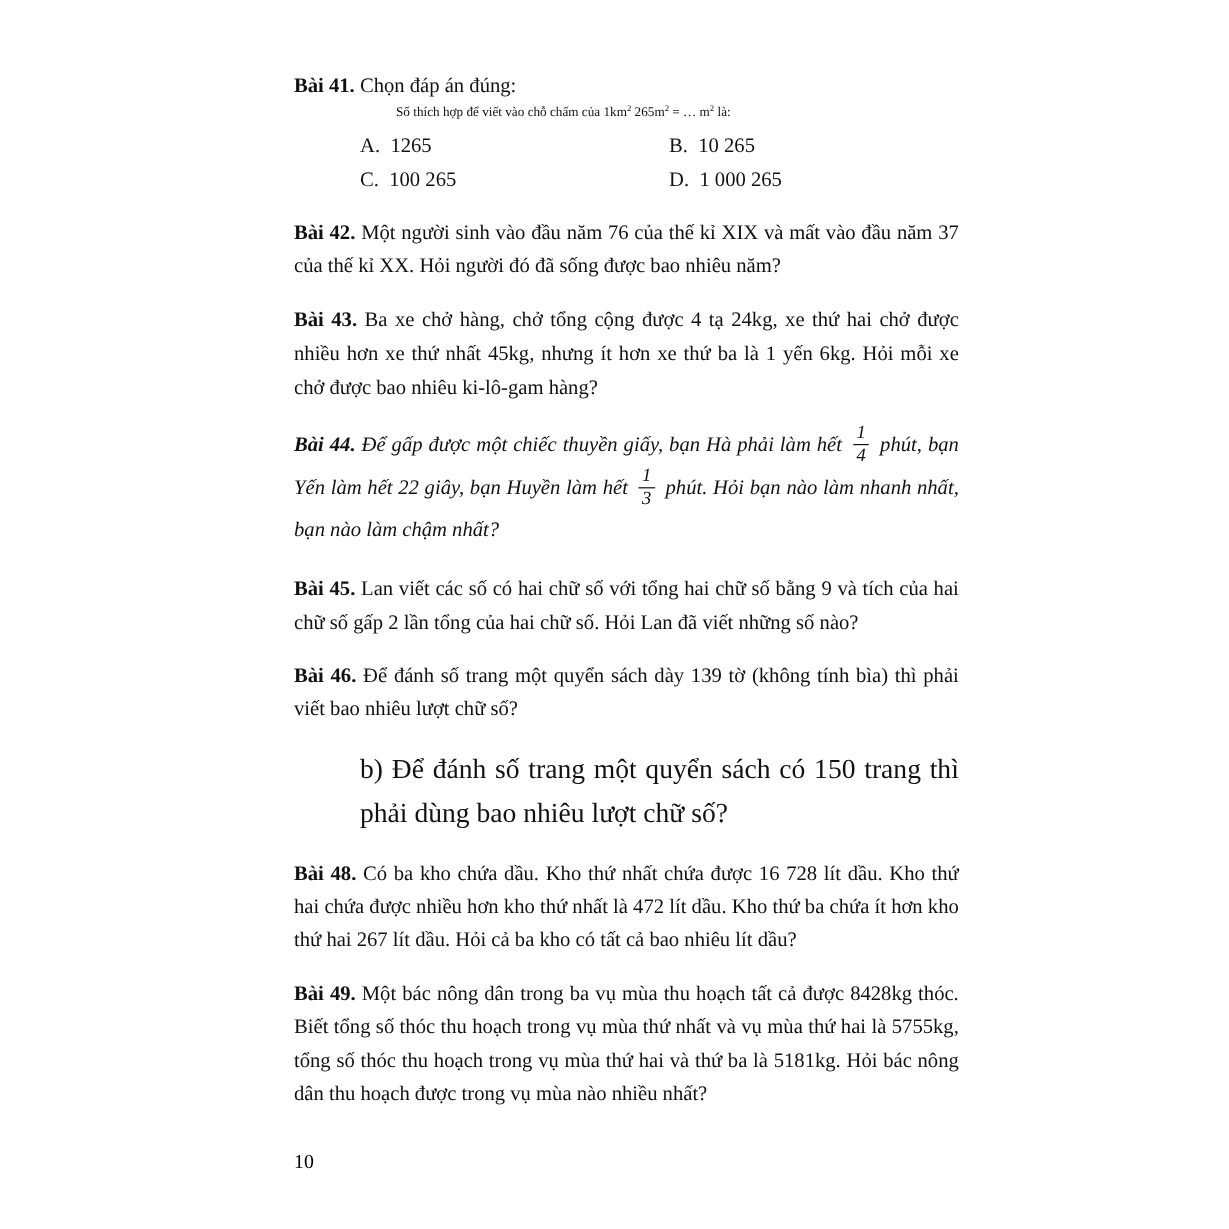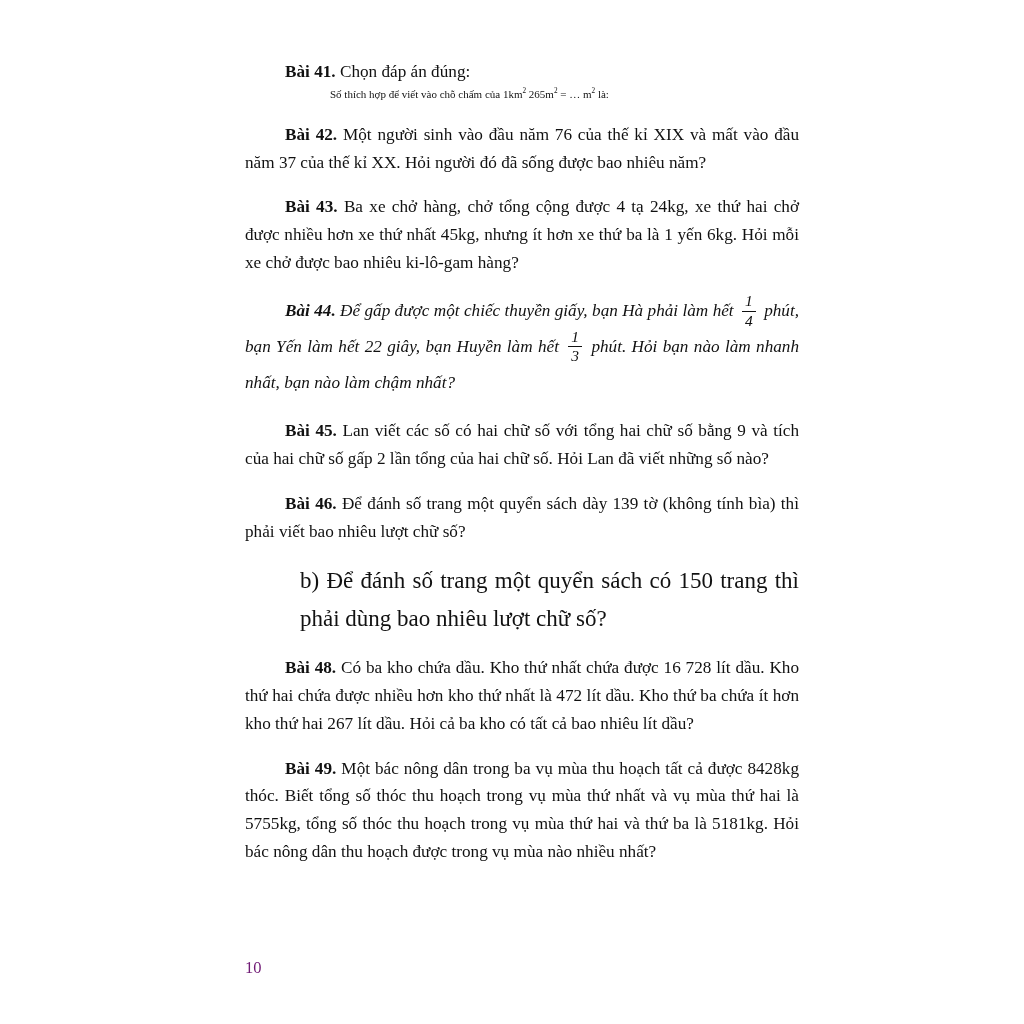--- a/index.html
+++ b/index.html
@@ -27,21 +27,20 @@
   .exercise {
     display: block;
     margin-bottom: 17px;
     font-size: 17.2px;
     line-height: 1.62;
     text-align: justify;
   }
   .ex-label {
     font-weight: bold;
     white-space: nowrap;
-    margin-left: 40px;
   }
   .ex-body {
     display: inline;
   }
   .indent-block {
     margin-left: 85px;
     font-size: 11px;
     line-height: 1.62;
   }
   .choices {
@@ -97,39 +96,61 @@
     margin-left: 55px;
     font-size: 23px;
     line-height: 1.62;
     text-align: justify;
   }
   .page-number {
     position: absolute;
     left: 245px;
     bottom: 46px;
     font-size: 16.5px;
-    color: #701a75;
+    color: #000000;
   }
   .ex-para {
     margin: 0;
   }
   .inline-text { display: inline; }
 </style>
 </head>
 <body>
 
 <div class="page">
 
   <div class="exercise">
     <p class="ex-para">
       <span class="ex-label">Bài 41.</span>
       <span class="ex-body">Chọn đáp án đúng:</span>
     </p>
     <div class="indent-block">
       <span>Số thích hợp để viết vào chỗ chấm của 1km<sup>2</sup> 265m<sup>2</sup> = …  m<sup>2</sup> là:</span>
+    </div>
+    <div class="choices">
+      <div class="choice-row">
+        <div class="choice-cell">
+          <span>A.</span>
+          &nbsp;<span>1265</span>
+        </div>
+        <div class="choice-cell right">
+          <span>B.</span>
+          &nbsp;<span>10 265</span>
+        </div>
+      </div>
+      <div class="choice-row">
+        <div class="choice-cell">
+          <span>C.</span>
+          &nbsp;<span>100 265</span>
+        </div>
+        <div class="choice-cell right">
+          <span>D.</span>
+          &nbsp;<span>1 000 265</span>
+        </div>
+      </div>
     </div>
   </div>
 
   <div class="exercise">
     <span class="ex-label">Bài 42.</span>
     <span class="ex-body">Một người sinh vào đầu năm 76 của thế kỉ XIX và mất vào đầu năm 37 của thế kỉ XX. Hỏi người đó đã sống được bao nhiêu năm?</span>
   </div>
 
   <div class="exercise">
     <span class="ex-label">Bài 43.</span>

